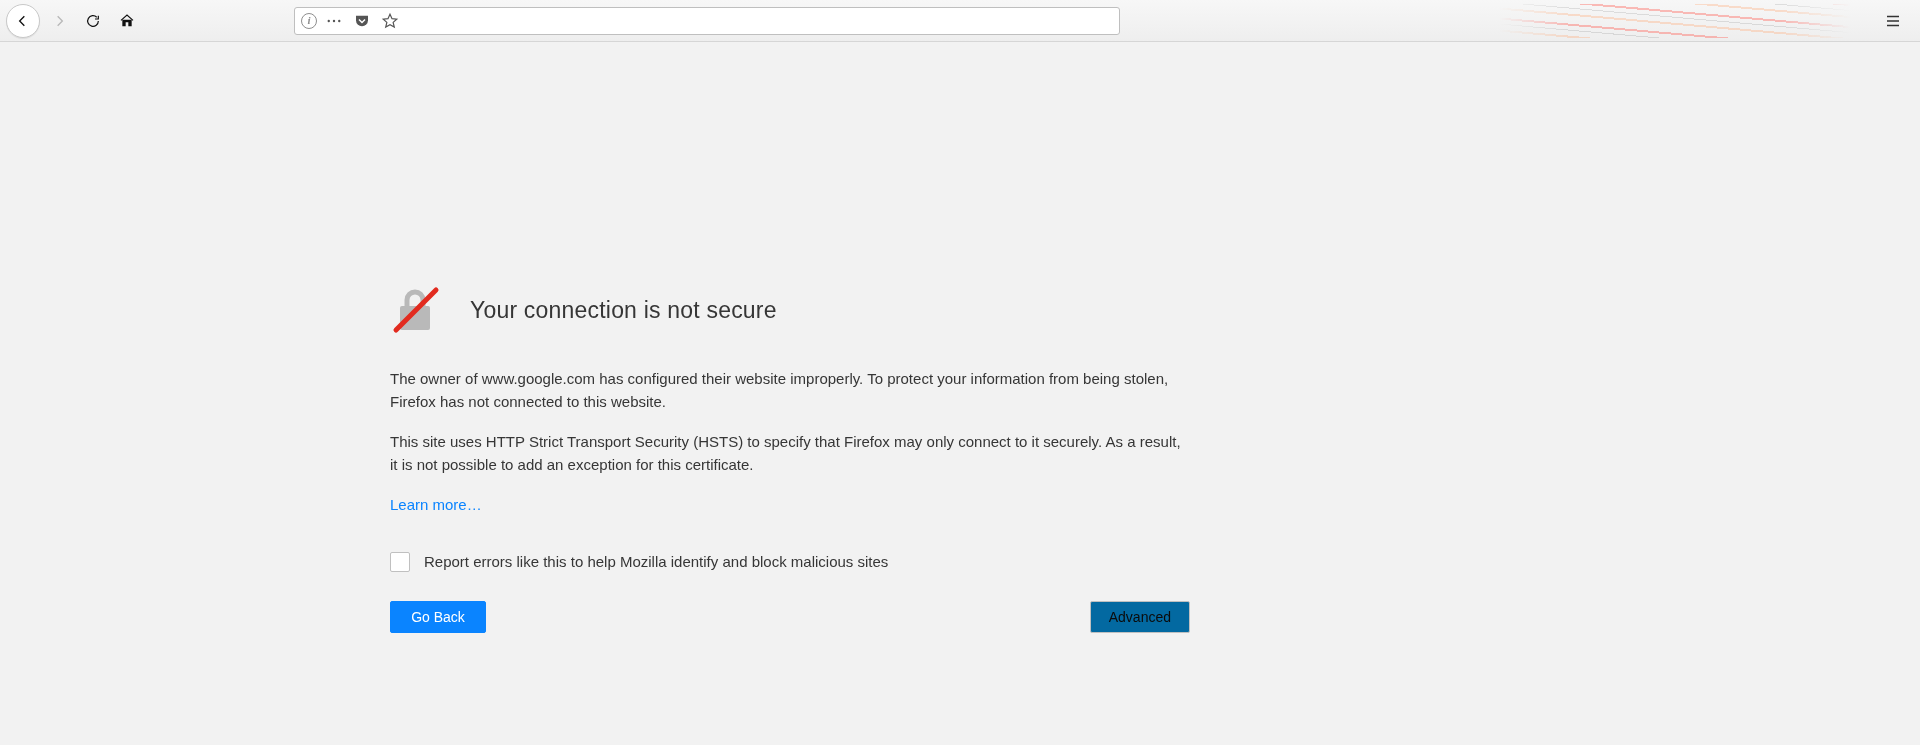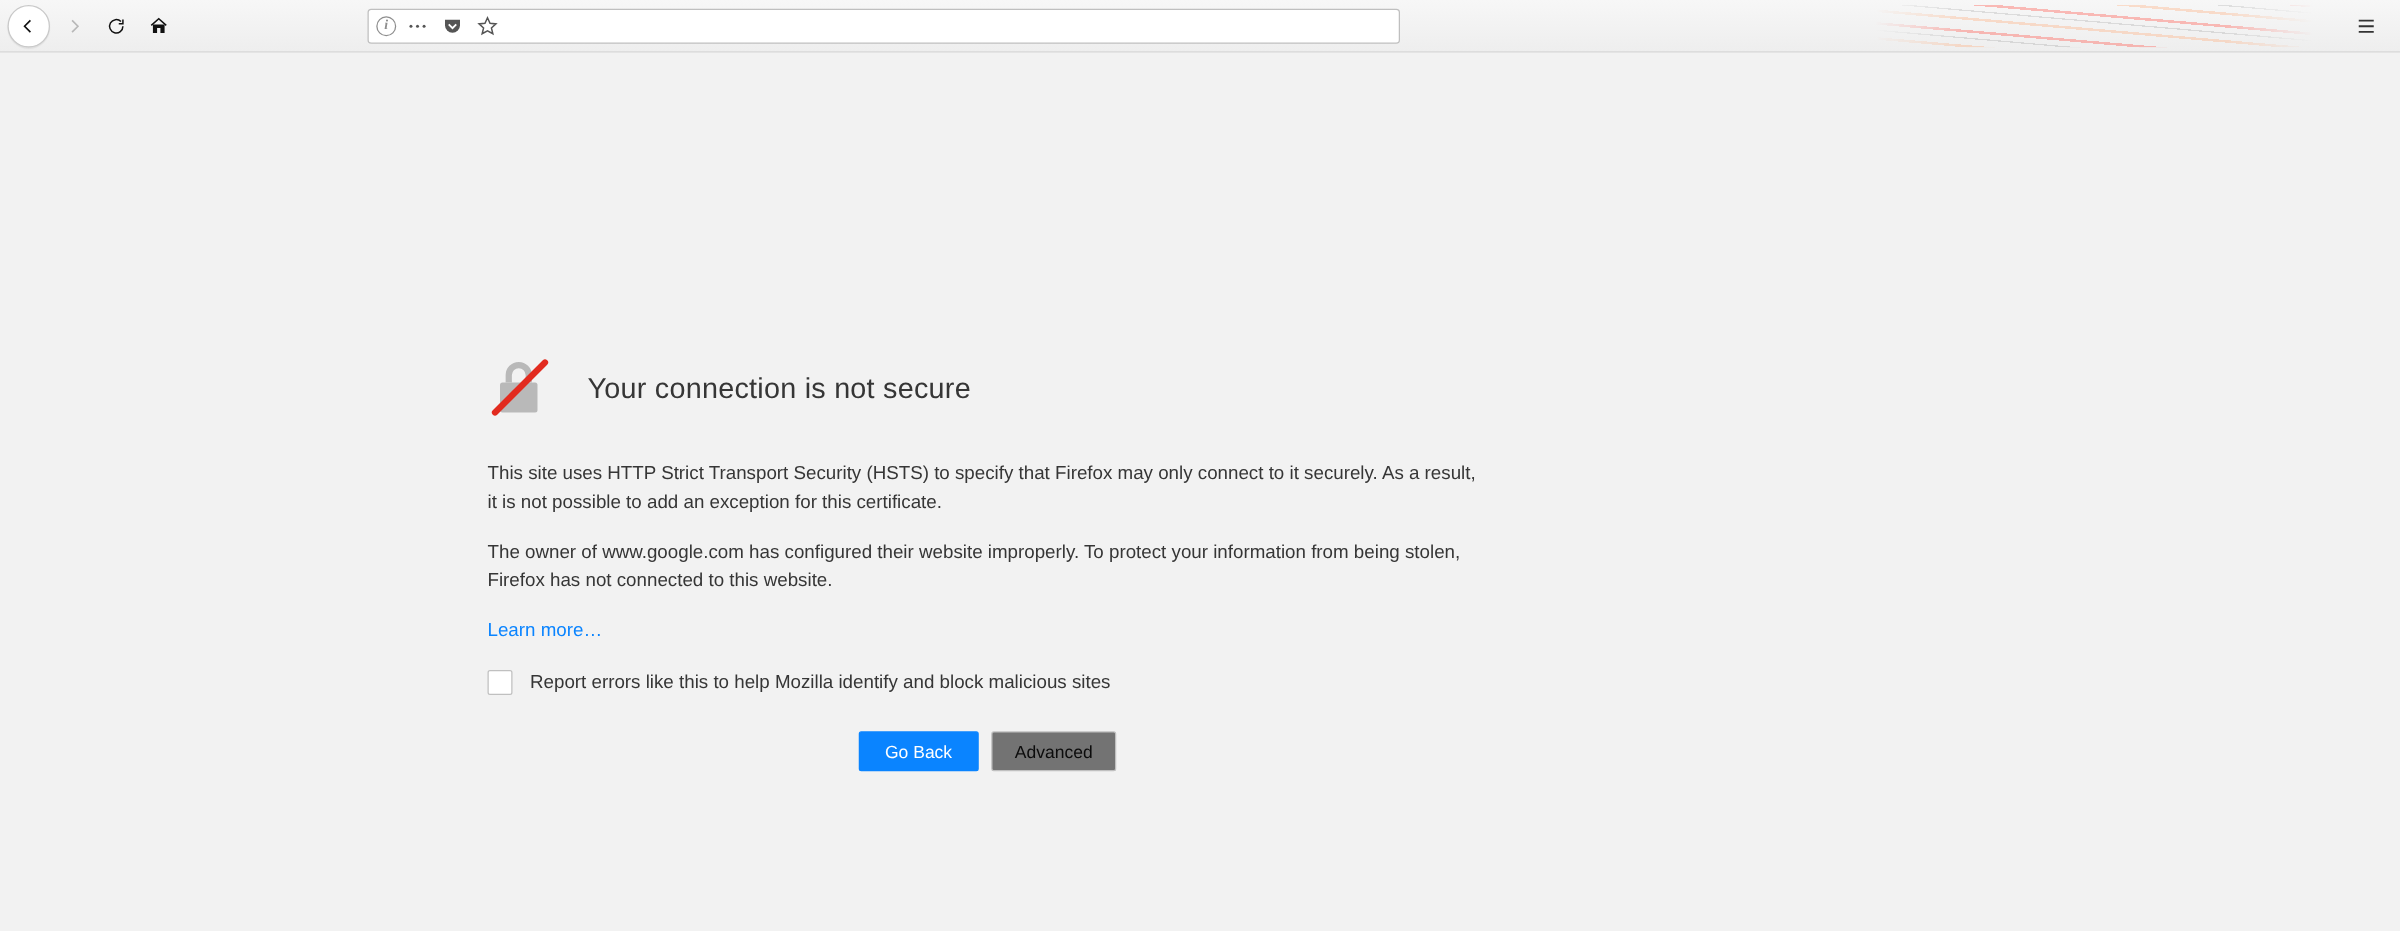--- a/index.html
+++ b/index.html
@@ -136,40 +136,40 @@
     margin-top:34px;
     font-size:15px;
     line-height:1.5;
     color:#363636;
     max-width:800px;
   }
   .body p{margin:0 0 18px;}
   a.learn{color:var(--link);text-decoration:none;}
   .check-row{
     display:flex;align-items:center;gap:14px;
-    margin-top:18px;
+    margin-top:34px;
   }
   .cbox{
     width:20px;height:20px;
     border:1px solid var(--button-border);
     border-radius:2px;
     background:#fff;
   }
   .actions{
-    display:flex;gap:10px;justify-content:center;
+    display:flex;gap:10px;justify-content:space-between;
     margin-top:28px;
   }
   .btn{
     min-width:96px;
     height:32px;
     padding:0 18px;
     font-size:14px;
     border-radius:2px;
     border:1px solid var(--button-border);
-    background:#737373;
+    background:#0369a1;
     color:#0b0b0b;
     display:flex;align-items:center;justify-content:center;
   }
   .btn.primary{
     background:#0a84ff;
     border-color:#0a84ff;
     color:#fff;
   }
 </style>
 </head>
@@ -239,22 +239,22 @@
       <svg viewBox="0 0 52 48">
         <rect x="10" y="20" width="30" height="24" rx="2" fill="#b9b9b9"></rect>
         <path d="M17 20v-6a8 8 0 0 1 16 0v6" fill="none" stroke="#b9b9b9" stroke-width="5"></path>
         <line x1="6" y1="44" x2="46" y2="4" stroke="#e22b1f" stroke-width="5" stroke-linecap="round"></line>
       </svg>
     </div>
     <h1 class="title">Your connection is not secure</h1>
   </div>
 
   <div class="body">
+    <p>The owner of www.google.com has configured their website improperly. To protect your information from being stolen, Firefox has not connected to this website.</p>
     <p>This site uses HTTP Strict Transport Security (HSTS) to specify that Firefox may only connect to it securely. As a result, it is not possible to add an exception for this certificate.</p>
-    <p>The owner of www.google.com has configured their website improperly. To protect your information from being stolen, Firefox has not connected to this website.</p>
     <p><a href="#" class="learn">Learn more…</a></p>
 
     <div class="check-row">
       <span class="cbox"></span>
       <span>Report errors like this to help Mozilla identify and block malicious sites</span>
     </div>
 
     <div class="actions">
       <button class="btn primary">Go Back</button>
       <button class="btn">Advanced</button>

